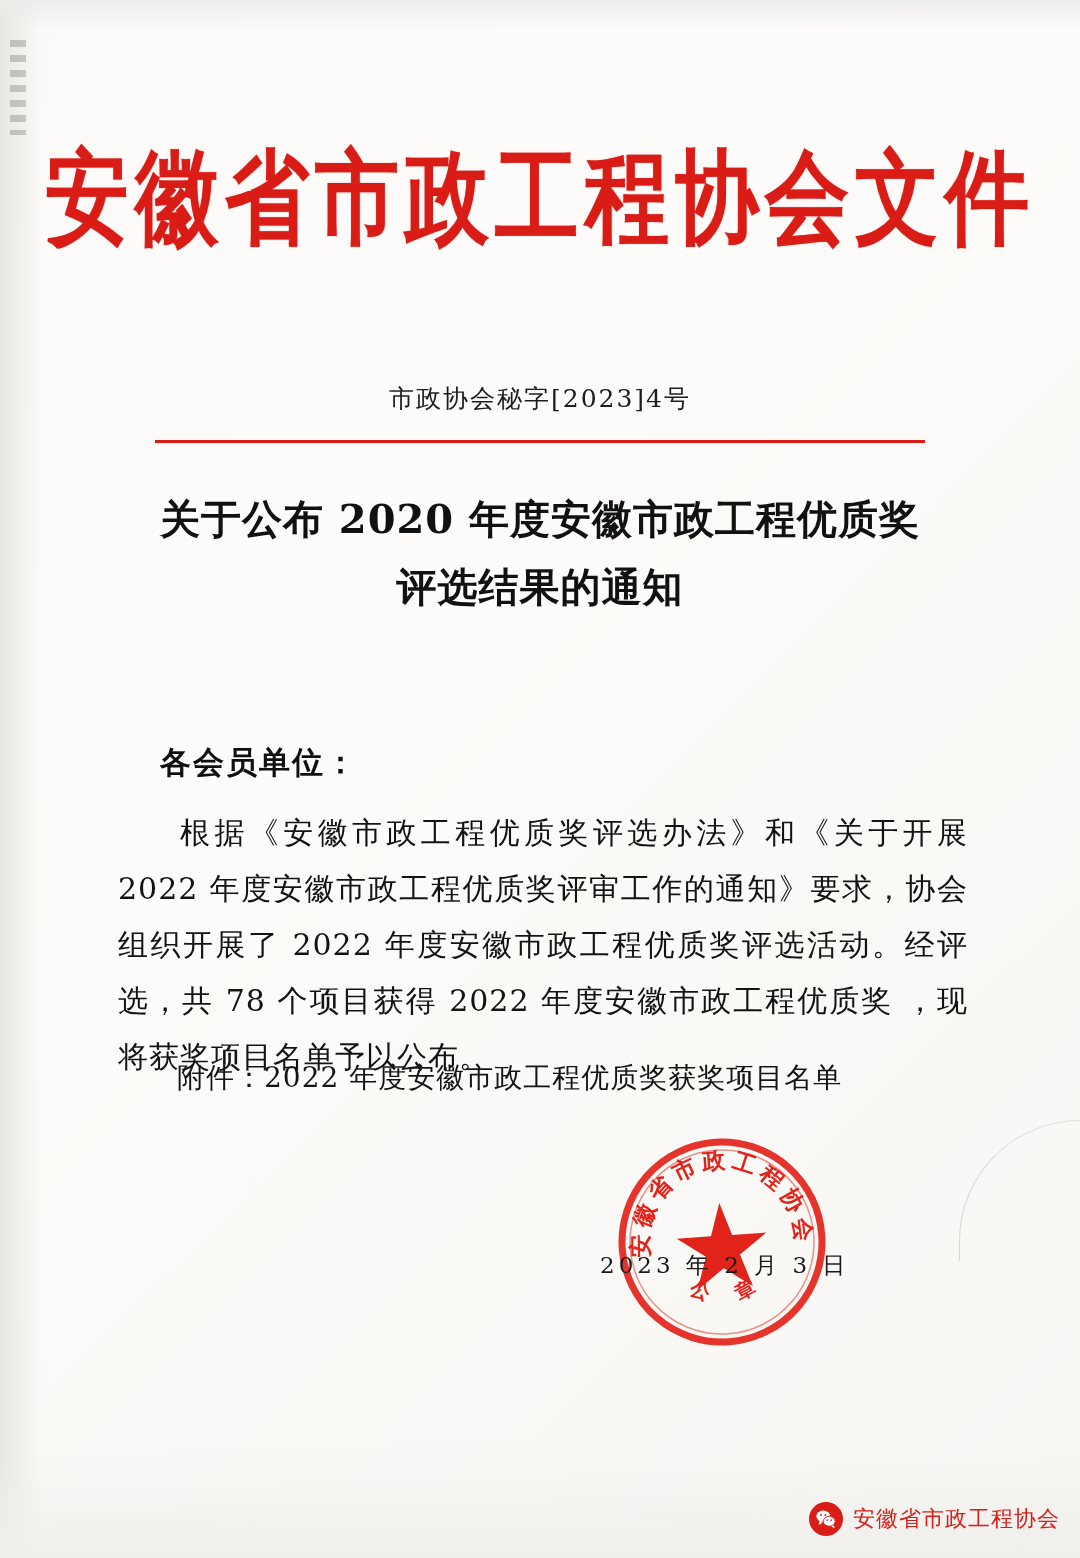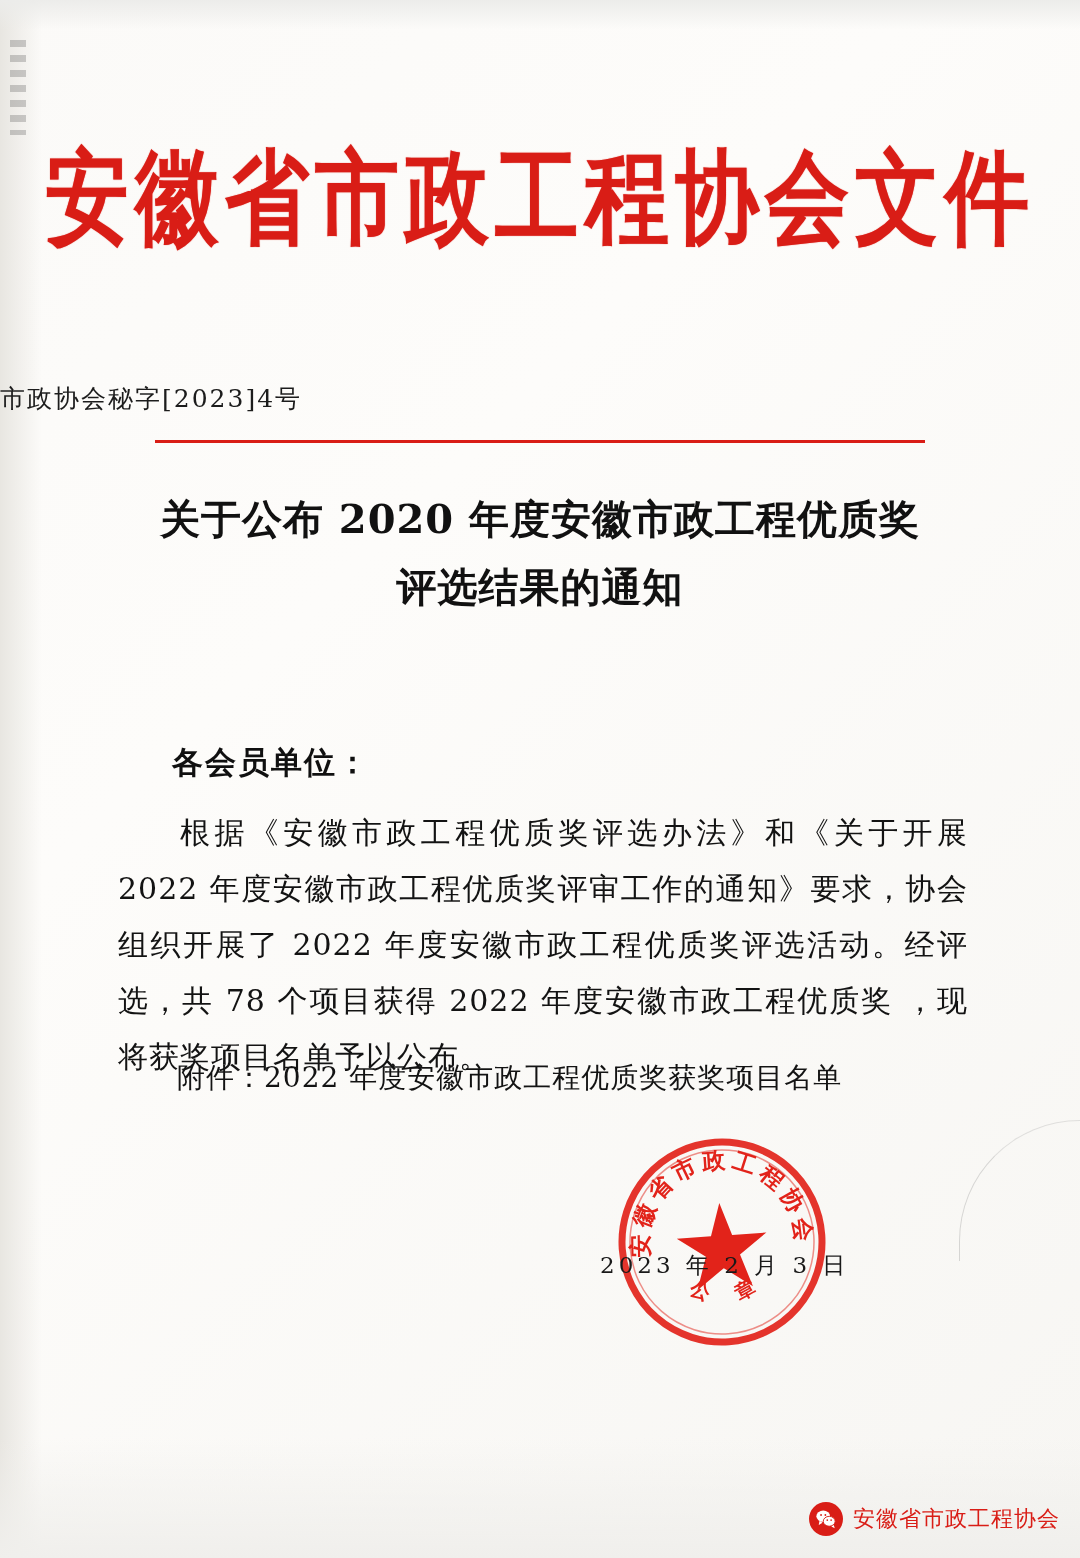--- a/index.html
+++ b/index.html
@@ -91,20 +91,21 @@
     text-shadow: 0 0 1px rgba(217,29,22,0.7);
     transform: scaleY(1.22);
     transform-origin: center top;
   }
 
   .doc-number {
     position: absolute;
     top: 382px;
     left: 0;
     width: 100%;
+    text-align: center;
     font-size: 25px;
     color: #1c1c1c;
     letter-spacing: 2px;
     font-family: "DejaVu Serif", "Liberation Serif", serif;
   }
 
   .red-rule {
     position: absolute;
     top: 440px;
     left: 155px;
@@ -125,21 +126,21 @@
     line-height: 1.7;
     color: #111;
     letter-spacing: 1px;
     font-family: "DejaVu Serif", "Liberation Serif", serif;
   }
 
   
   .salutation {
     position: absolute;
     top: 742px;
-    left: 172px;
+    left: 160px;
     font-size: 31px;
     font-weight: bold;
     letter-spacing: 2px;
     color: #101010;
   }
 
   .body-text {
     position: absolute;
     top: 805px;
     left: 118px;

